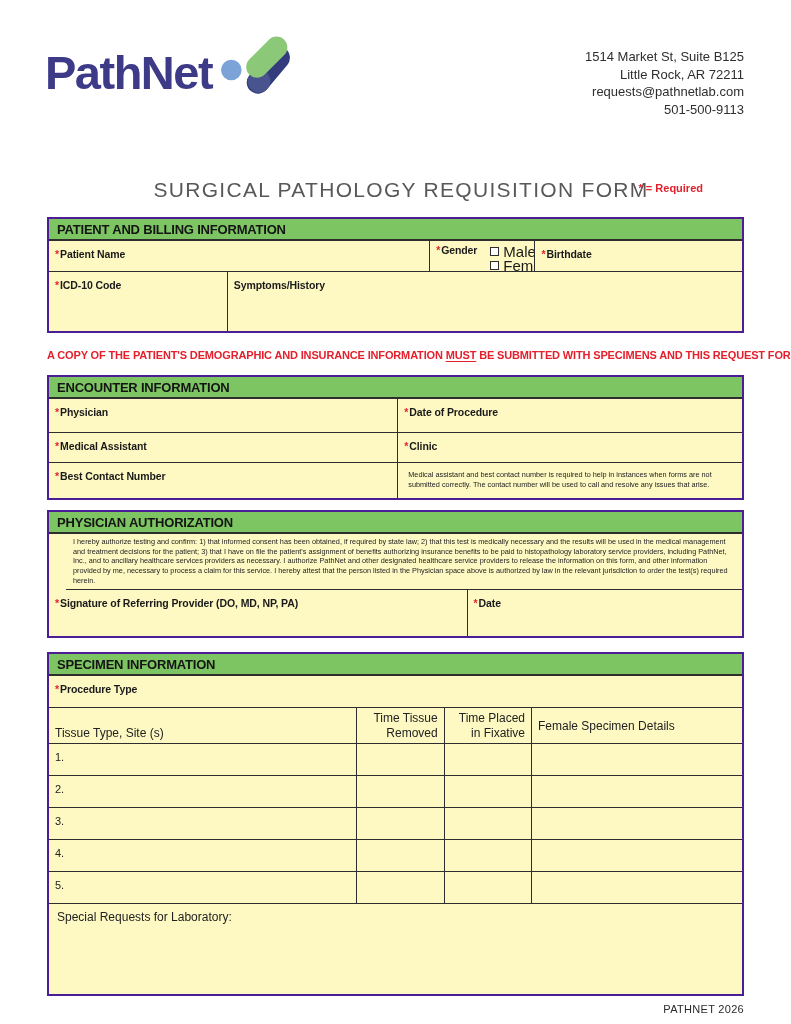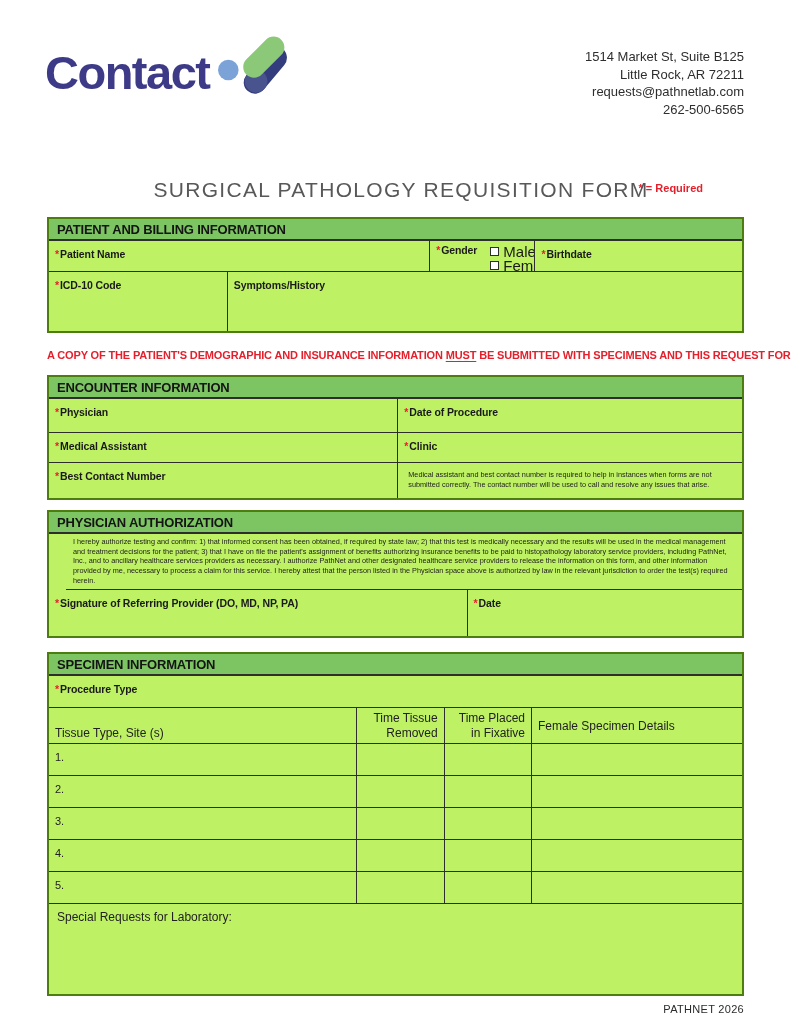--- a/index.html
+++ b/index.html
@@ -15,21 +15,21 @@
   .logo { display:flex; align-items:center; gap:8px; }
   .logo-text { font-size:47px; font-weight:700; color:#3d3a87; letter-spacing:-1.5px; line-height:1; }
   .logo-icon { width:72px; height:66px; margin-top:-6px; }
   .address { text-align:right; font-size:13px; line-height:17.5px; color:#2e2e2e; padding-top:6px; }
   
   .title-row { position:relative; text-align:center; margin-top:60px; height:24px; }
   .form-title { display:inline-block; font-size:21px; font-weight:400; letter-spacing:1.3px;
                 color:#58585a;margin-left:11px; }
   .req-legend { position:absolute; right:88px; top:4px; font-size:11px; font-weight:700; color:#e4202c; }
   
-  .sect { border:2px solid #4d7c0f; margin:0 47px; background:#bef264; }
+  .sect { border:2px solid #4c1d95; margin:0 47px; background:#fef9c3; }
   .s1 { margin-top:15px; }
   .sect-head { background:#7dc462; border-bottom:2px solid #2e2e2e; font-weight:700;
                font-size:13px; letter-spacing:-0.2px; padding:2.5px 8px; color:#141414; }
   .row { display:flex; border-bottom:1.5px solid #2e2e2e; }
   .row:last-child { border-bottom:none; }
   .cell { border-right:1.5px solid #2e2e2e; padding:3px 6px; overflow:hidden; }
   .cell:last-child { border-right:none; }
   .lbl { font-size:10.5px; font-weight:700; letter-spacing:-0.1px; color:#1a1a1a; }
   .req { color:#e4202c; margin-right:1px; font-weight:700; }
   
@@ -80,34 +80,34 @@
   
   .footer { margin:7px 47px 0; text-align:right; font-size:11px; color:#2b2b2b; letter-spacing:0.3px; }
 </style>
 </head>
 <body>
 
 <div class="page">
 
   <header class="top">
     <div class="logo">
-      <span class="logo-text">Contact</span>
+      <span class="logo-text">PathNet</span>
       <svg class="logo-icon" viewBox="0 0 70 64" aria-hidden="true">
         <circle cx="11" cy="33" r="10" fill="#7ba3d8"></circle>
         <line x1="57" y1="21" x2="37" y2="45" stroke="#333d7d" stroke-width="22" stroke-linecap="round"></line>
         <circle cx="38" cy="44" r="11" fill="#49548e"></circle>
         <line x1="36" y1="30" x2="55" y2="11" stroke="#8bc878" stroke-width="21" stroke-linecap="round"></line>
         <path d="M36 18 L58 18 L58 34 L36 34 Z" fill="#333d7d" opacity="0"></path>
       </svg>
     </div>
     <div class="address">
       <div>1514 Market St, Suite B125</div>
       <div>Little Rock, AR 72211</div>
       <div>requests@pathnetlab.com</div>
-      <div>262-500-6565</div>
+      <div>501-500-9113</div>
     </div>
   </header>
 
   <div class="title-row">
     <h1 class="form-title">SURGICAL PATHOLOGY REQUISITION FORM</h1>
     <span class="req-legend">* = Required</span>
   </div>
 
   <section class="sect s1">
     <div class="sect-head">PATIENT AND BILLING INFORMATION</div>

